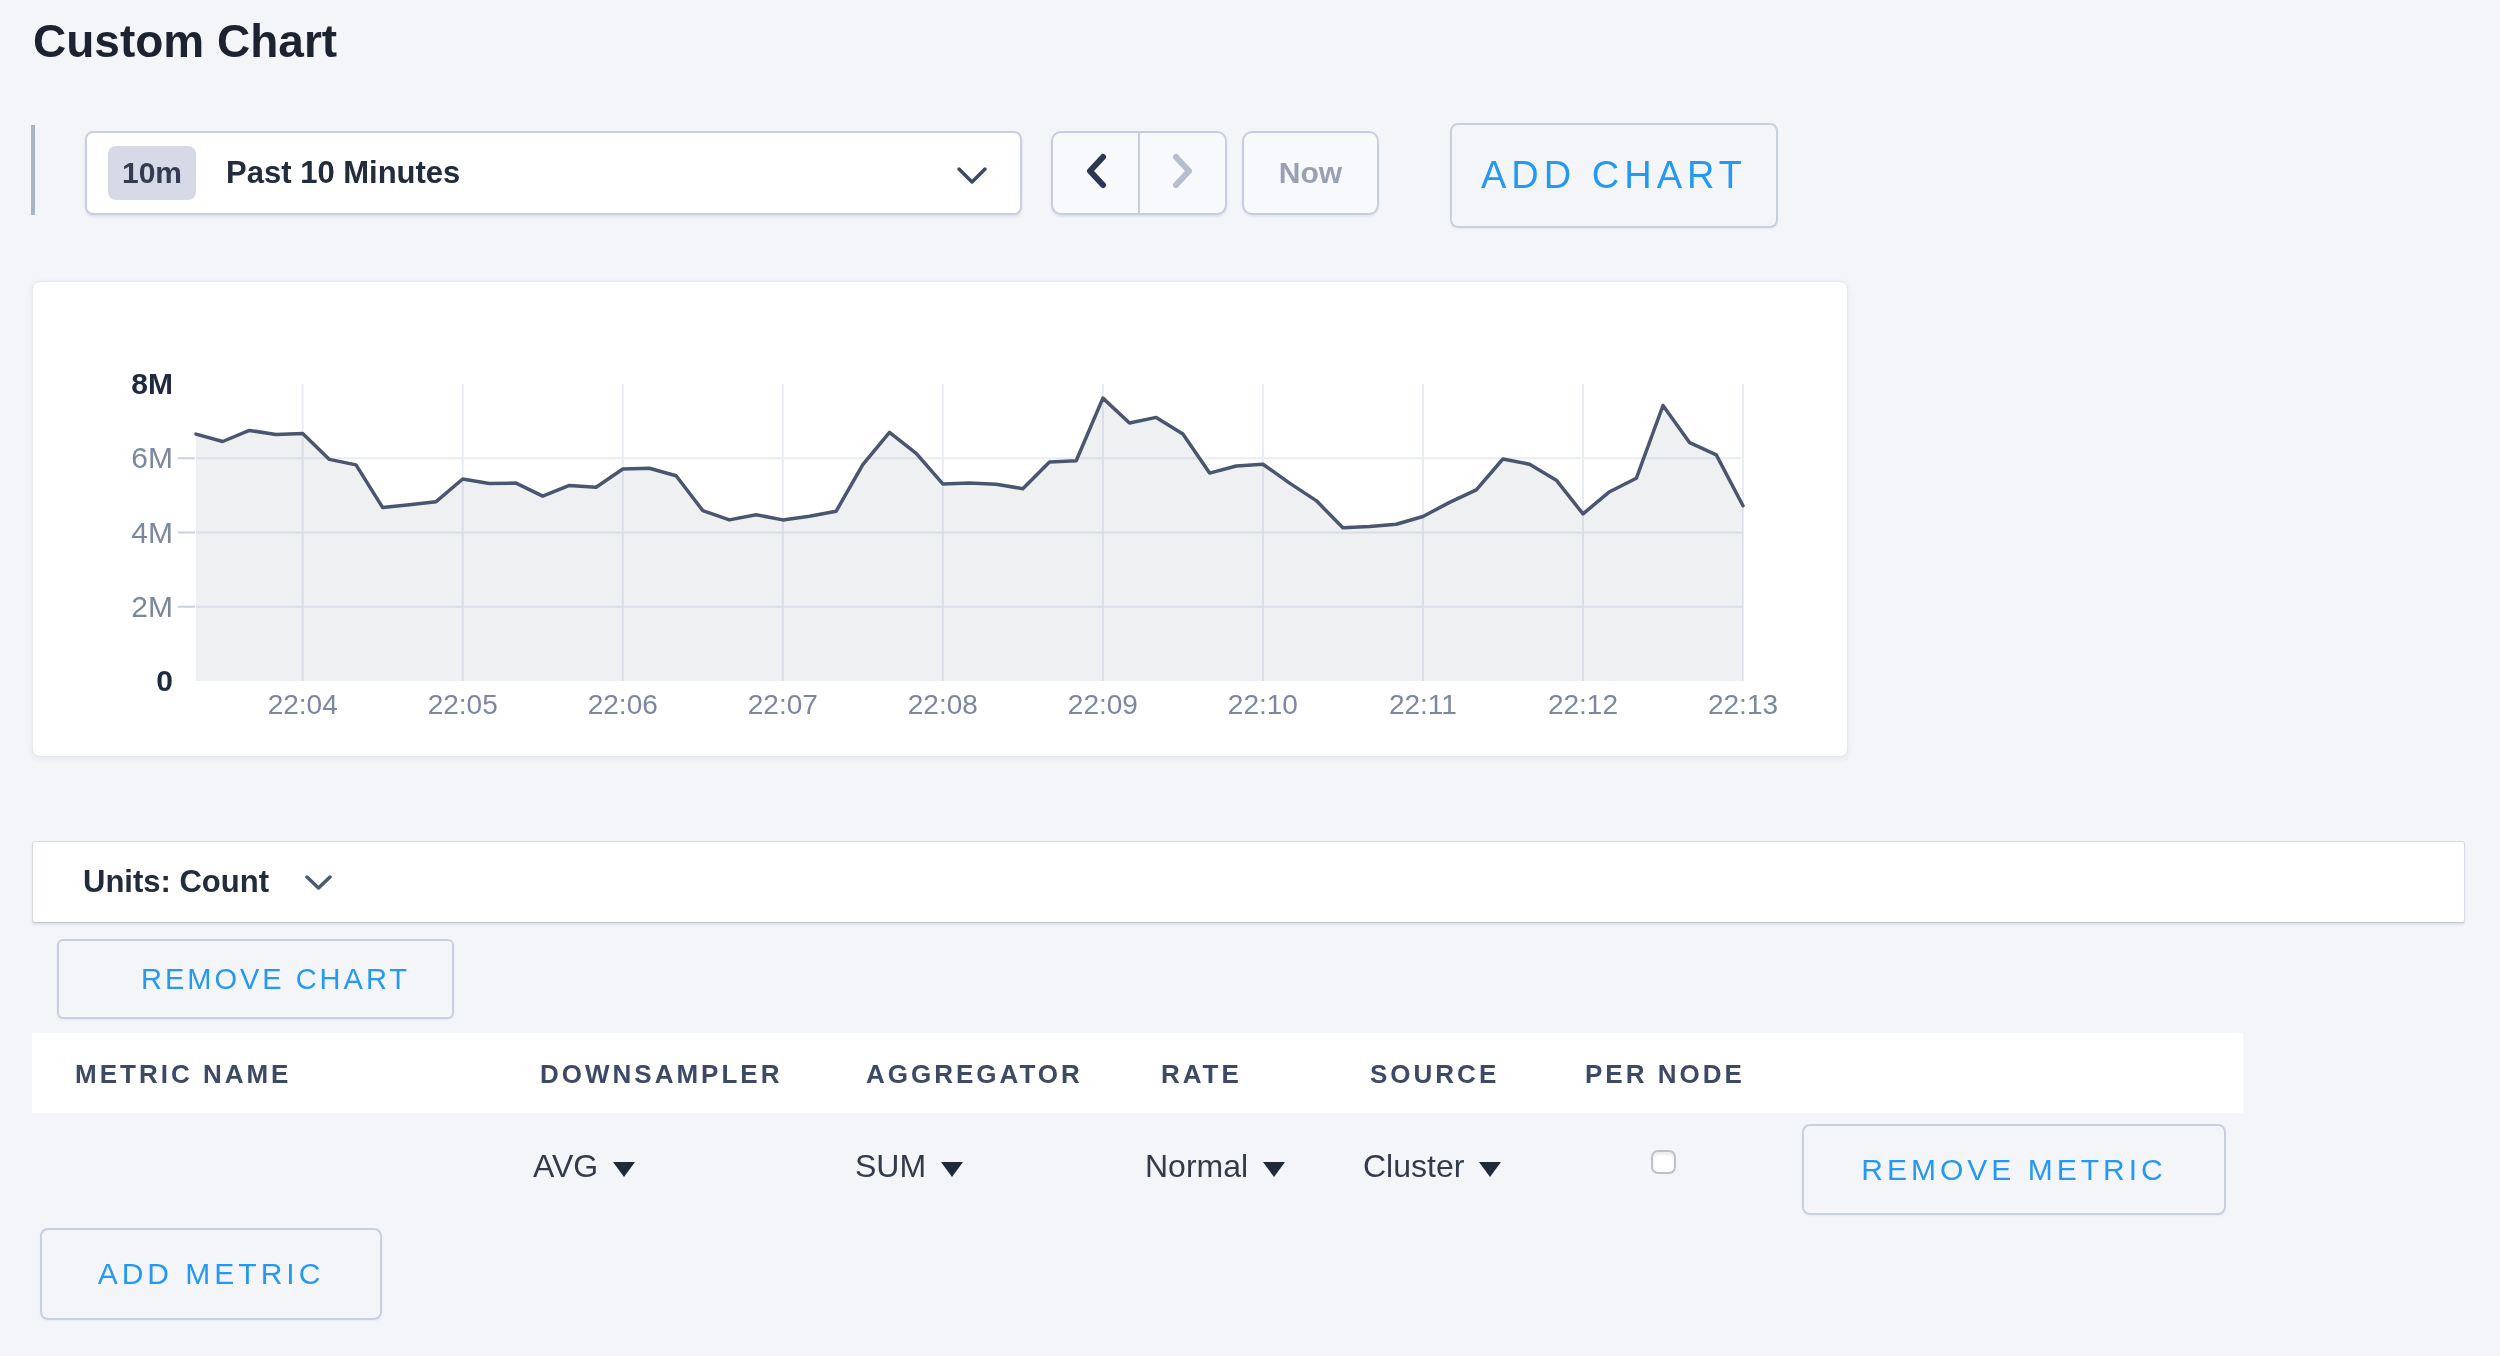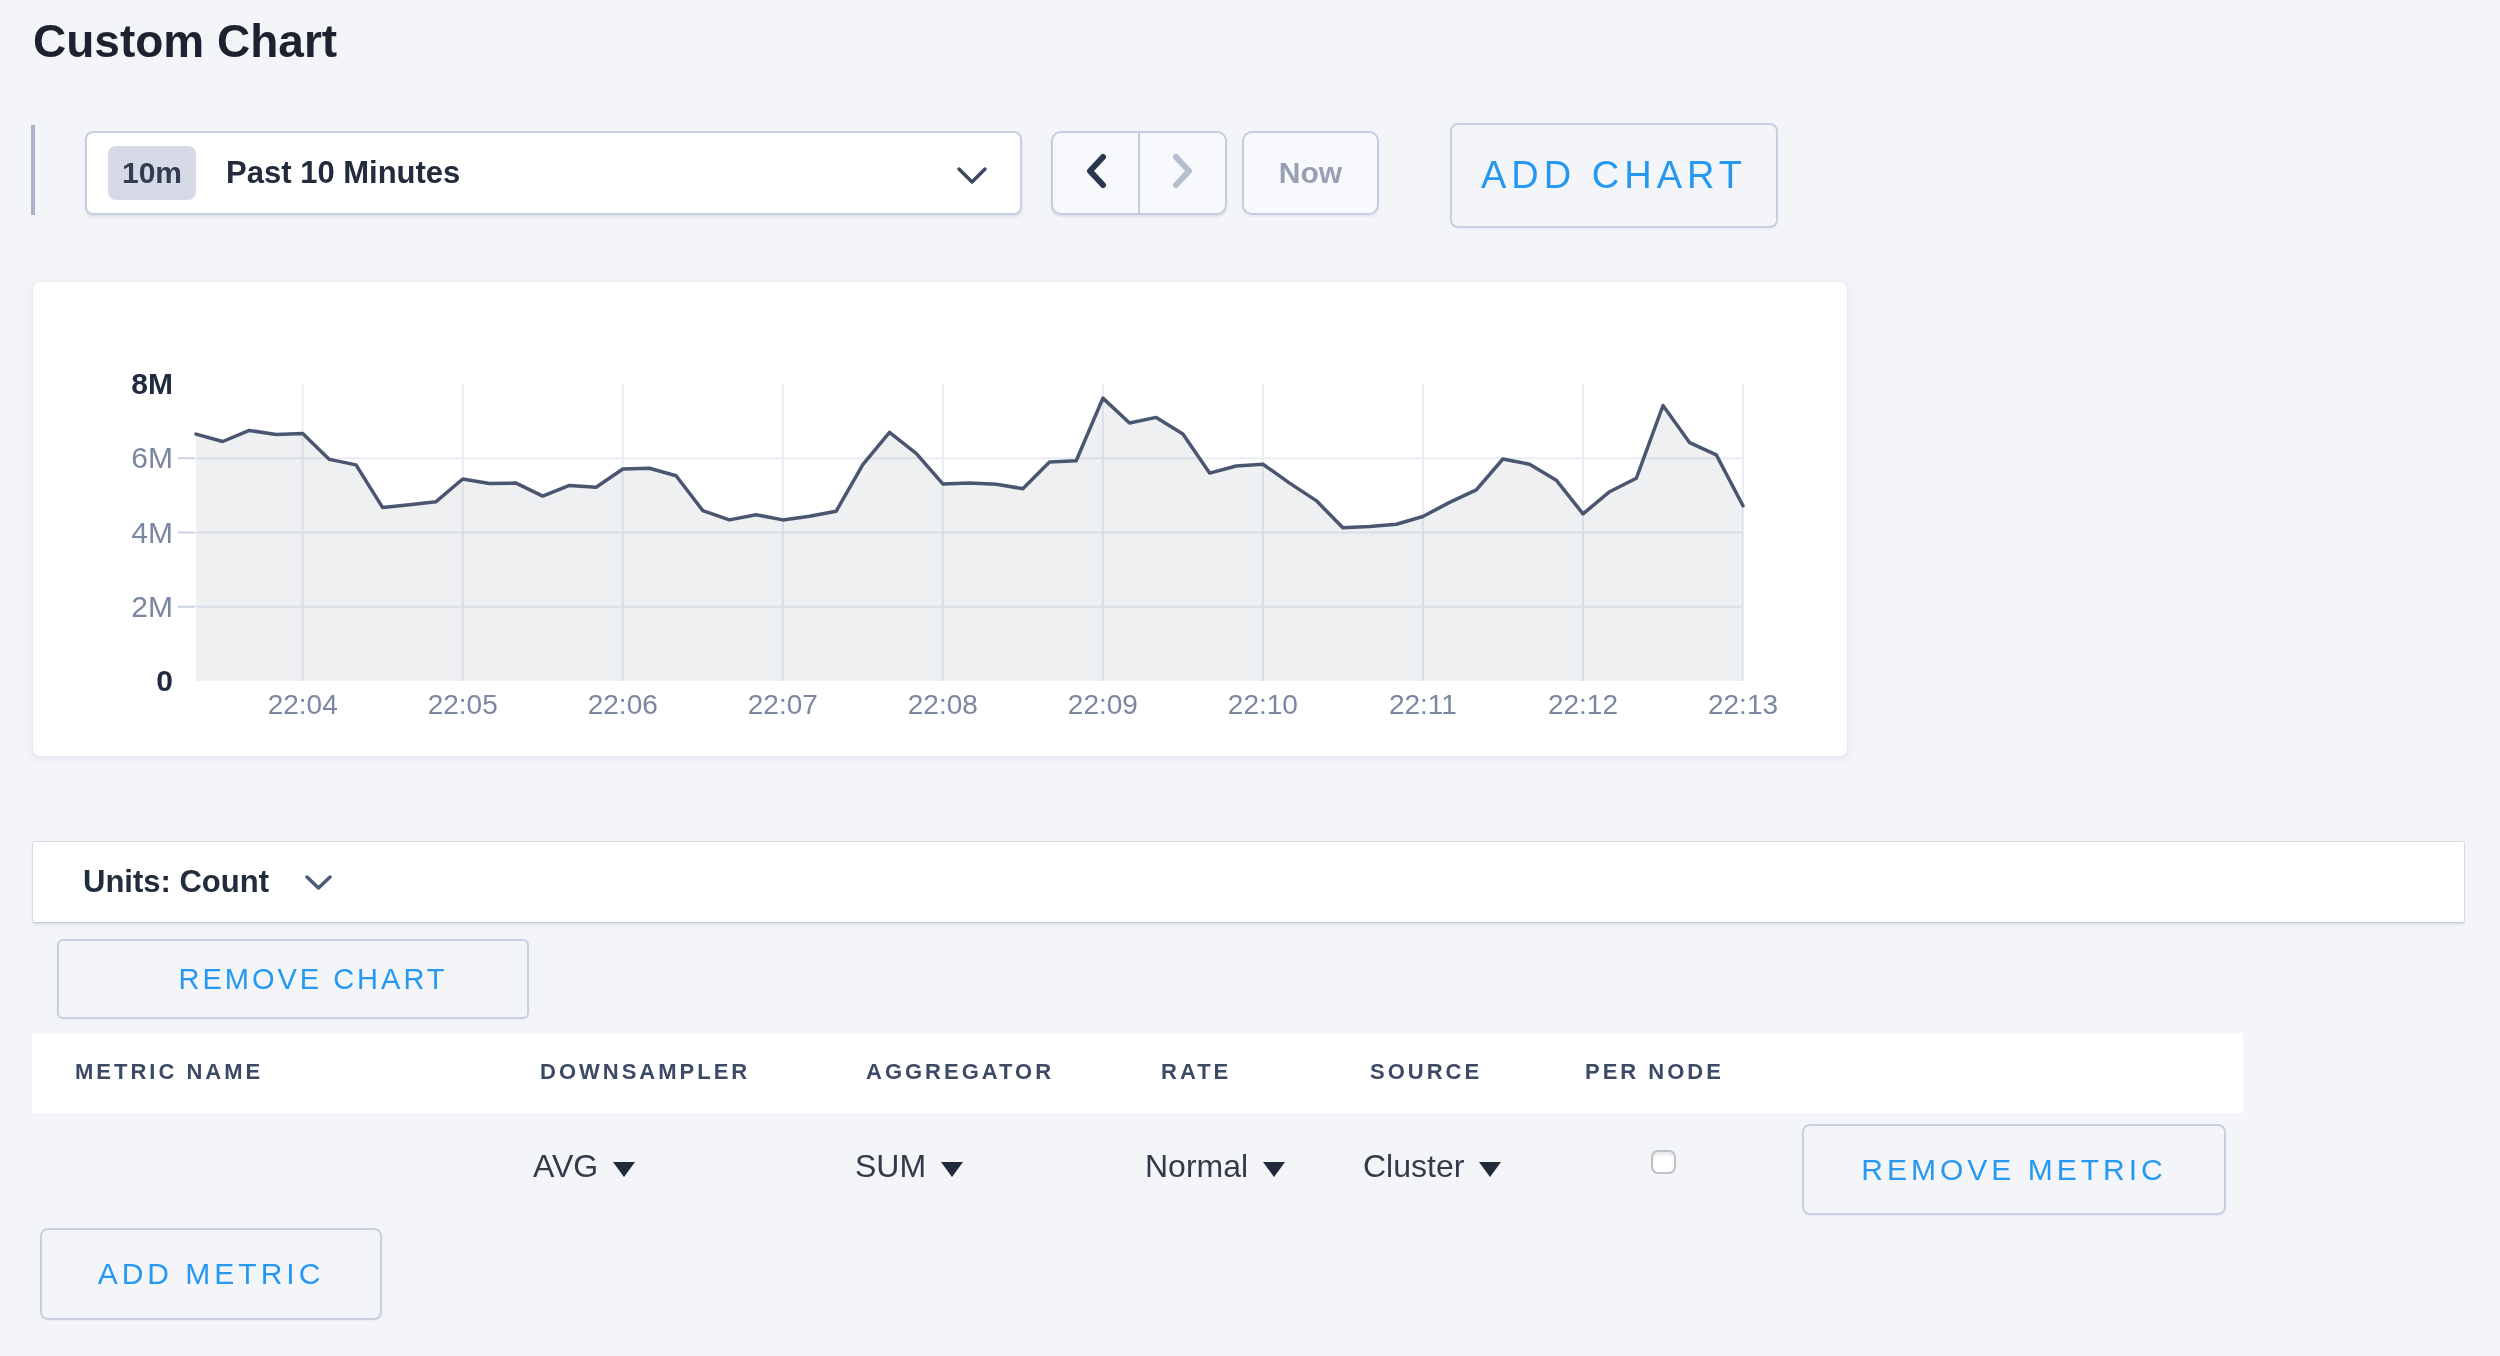--- a/index.html
+++ b/index.html
@@ -62,21 +62,21 @@
   .blue-btn {
     border:2px solid #c8d0e0; border-radius:8px;
     background:transparent;
     display:flex; align-items:center; justify-content:center;
     color:#2598f1; font-weight:500;
     box-shadow:0 1px 2px rgba(130,140,160,0.10);
     cursor:pointer;
     font-family:"Liberation Sans", sans-serif;
   }
   .add-chart-btn    { left:1450px; top:123px; width:328px; height:105px; font-size:38px; letter-spacing:5px; }
-  .remove-chart-btn { left:57px;  top:939px;  width:472px; height:80px; font-size:29px; letter-spacing:3px; border-radius:6px;padding-left:40px; }
+  .remove-chart-btn { left:57px;  top:939px;  width:397px; height:80px; font-size:29px; letter-spacing:3px; border-radius:6px;padding-left:40px; }
   .remove-metric-btn{ left:1802px; top:1124px; width:424px; height:91px; font-size:30px; letter-spacing:4px; }
   .add-metric-btn   { left:40px;  top:1228px; width:342px; height:92px; font-size:30px; letter-spacing:4px; }
 
   
   .chart-card {
     left:32px; top:281px; width:1816px; height:476px;
     background:#ffffff; border:1px solid #e6e9f0; border-radius:8px;
     box-shadow:0 2px 6px rgba(100,110,140,0.10);
   }
   .chart-card svg { position:absolute; left:0; top:0; }
@@ -93,21 +93,21 @@
   }
   .units-label { font-size:31px; font-weight:700; color:#232c3d; }
 
   
   .table-header-strip {
     left:32px; top:1033px; width:2211px; height:80px;
     background:#ffffff;
   }
   .th {
     position:absolute; top:26px;
-    font-size:22px; font-weight:700; letter-spacing:3px; color:#3d4a66;
+    font-size:26px; font-weight:700; letter-spacing:3px; color:#3d4a66;
     white-space:nowrap;
   }
   .metric-row { left:0; top:1148px; width:2500px; height:48px; }
   .cell {
     position:absolute; display:flex; align-items:center;
     font-size:32px; color:#333b4a; white-space:nowrap; cursor:pointer;
   }
   .tri-down {
     width:0; height:0; margin-left:15px; margin-top:6px;
     border-left:11px solid transparent; border-right:11px solid transparent;

